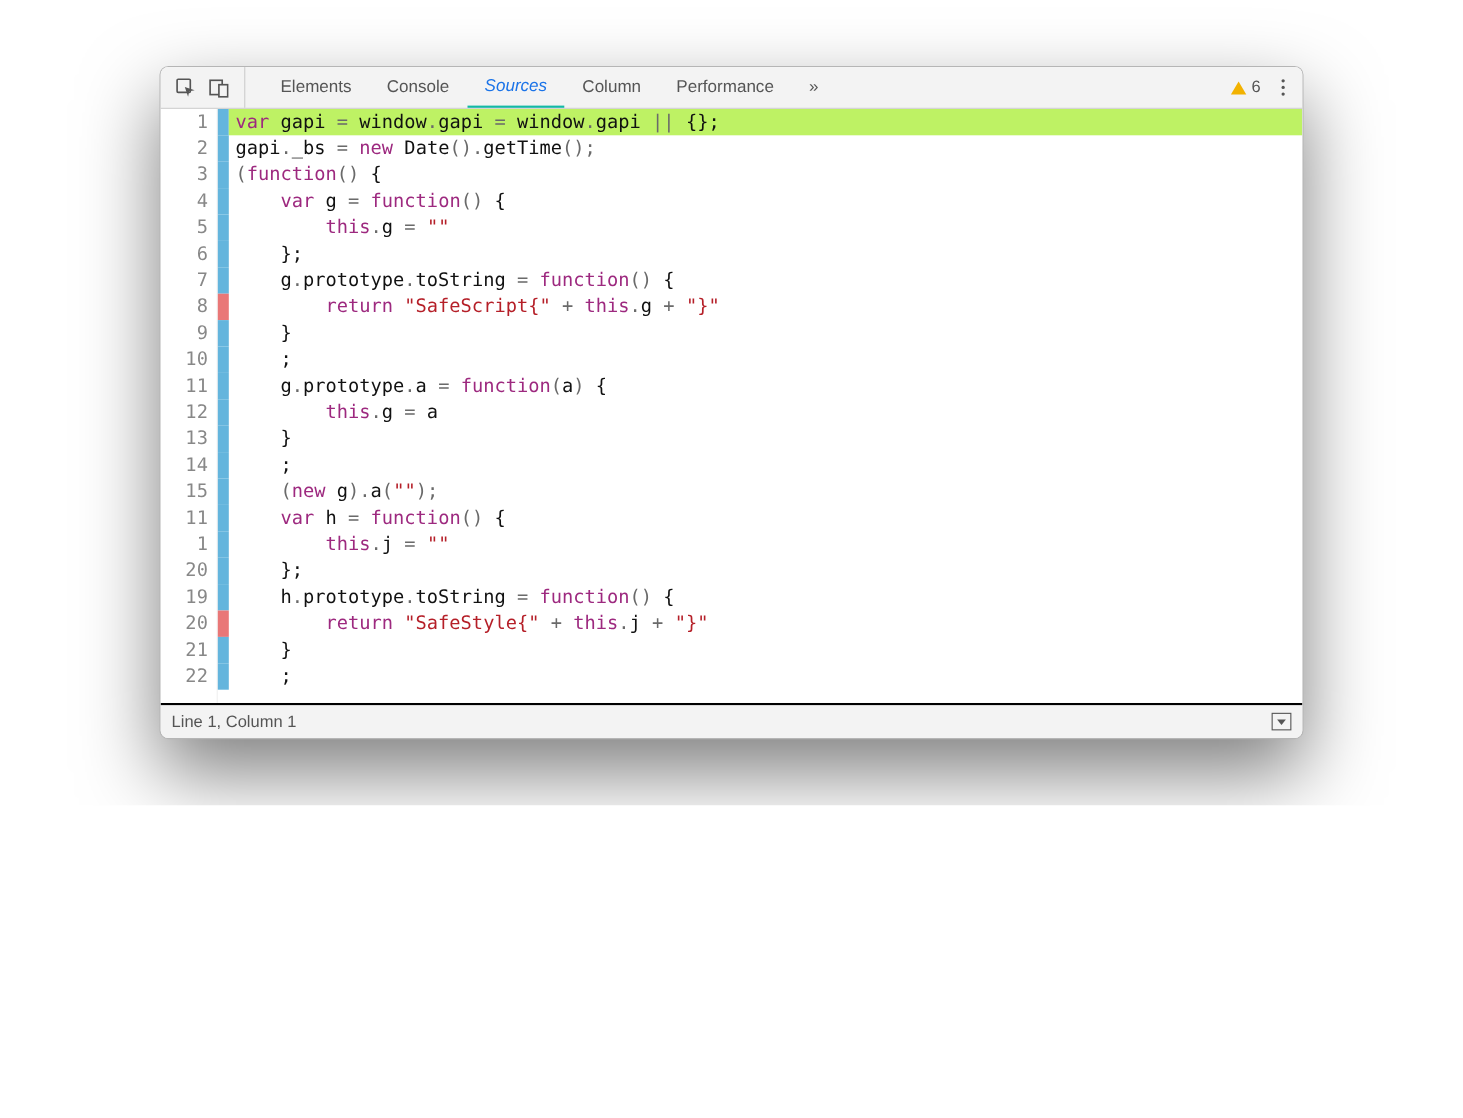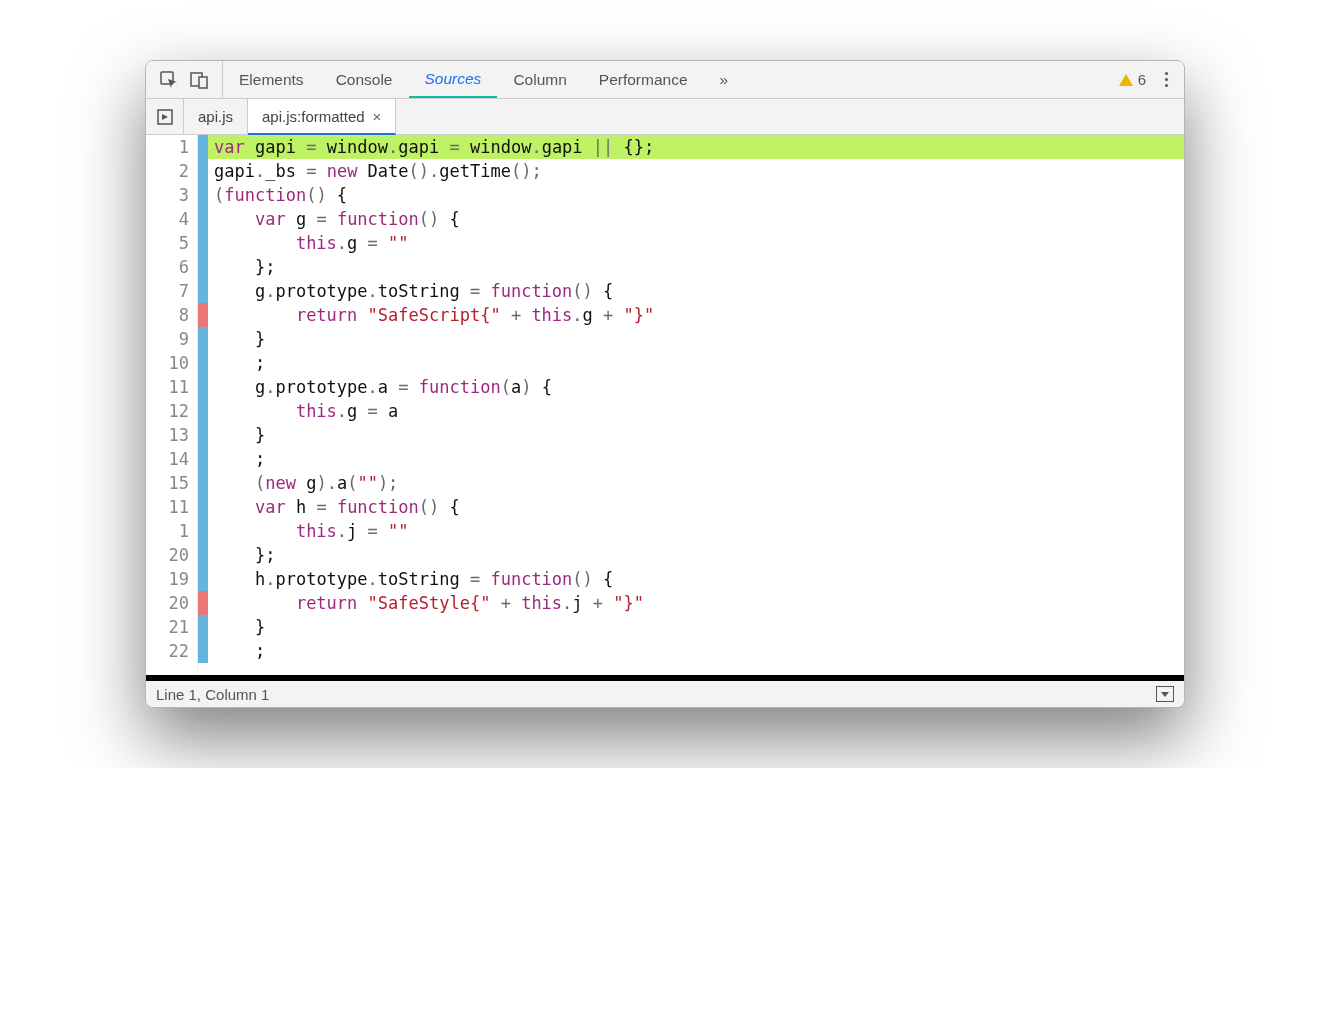--- a/index.html
+++ b/index.html
@@ -49,20 +49,21 @@
     letter-spacing: 0.1px;
   }
   .toolbar {
     height: 38px;
     display: flex;
     align-items: center;
     border-bottom: 1px solid #ccc;
     background: #f3f3f3;
     font-size: 15px;
     color: #555;
+    gap: 16px;
   }
   .toolbar-icons {
     display: flex;
     align-items: center;
     gap: 4px;
     padding: 0 10px;
     height: 100%;
     border-right: 1px solid #ccc;
   }
   .iconbtn {
@@ -179,21 +180,21 @@
     height: 24px;
     padding-left: 6px;
   }
   .hl { background: #bef264; }
   .kw { color: #9d297f; }
   .str { color: #b51f28; }
   .op { color: #6a6a6a; }
   .statusbar {
     height: 32px;
     background: #f3f3f3;
-    border-top: 6px solid #000000;
+    border-top: 2px solid #000000;
     display: flex;
     align-items: center;
     justify-content: space-between;
     padding: 0 10px;
     font-size: 15px;
     color: #555;
   }
   .drawer-btn {
     width: 18px; height: 16px;
     border: 1.5px solid #555;
@@ -246,35 +247,20 @@
         <span>6</span>
       </div>
       <div class="kebab">
         <span></span>
           <span></span>
           <span></span>
       </div>
     </div>
   </div>
 
-  <div class="filetabs">
-    <div class="filetab-icon">
-      <svg width="16" height="16" viewBox="0 0 16 16" fill="none" stroke="#555" stroke-width="1.5">
-        <rect x="1" y="1" width="14" height="14"></rect>
-        <path d="M5 5 L11 8 L5 11 Z" fill="#555" stroke="none"></path>
-      </svg>
-    </div>
-    <div class="filetab">
-      <span>api.js</span>
-    </div>
-    <div class="filetab active">
-      <span>api.js:formatted</span>
-      <span class="close-x">×</span>
-    </div>
-  </div>
 
   <div class="editor">
     <div class="gutter" id="gutter">
         <div>1</div>
         <div>2</div>
         <div>3</div>
         <div>4</div>
         <div>5</div>
         <div>6</div>
         <div>7</div>

